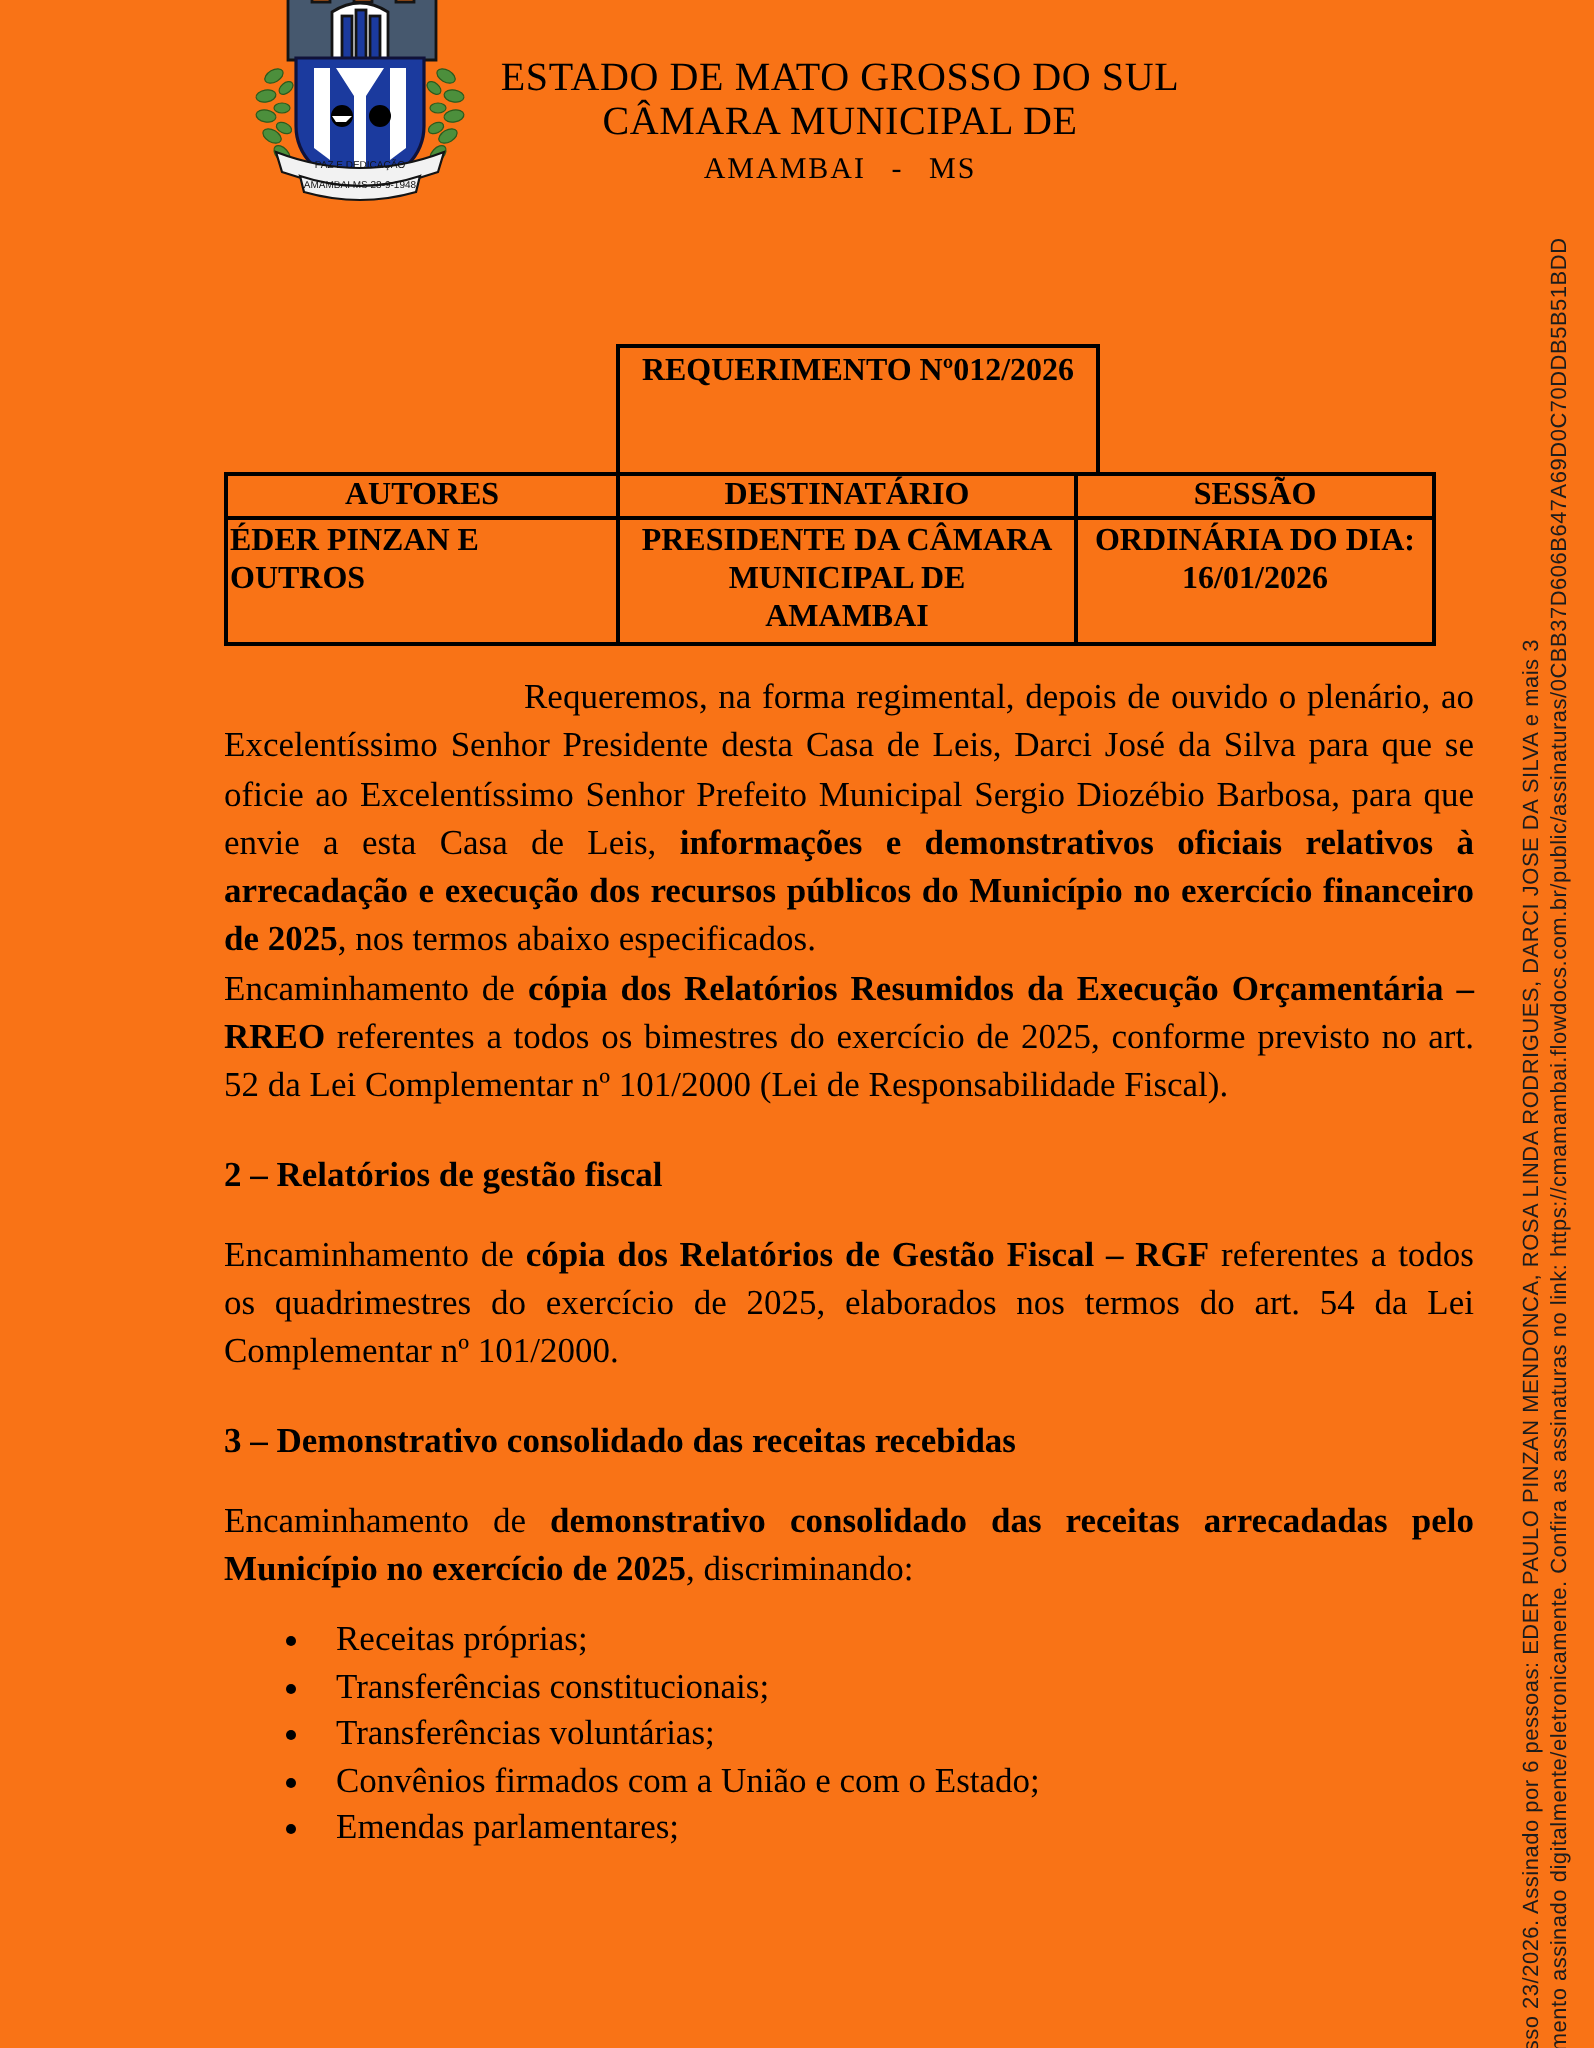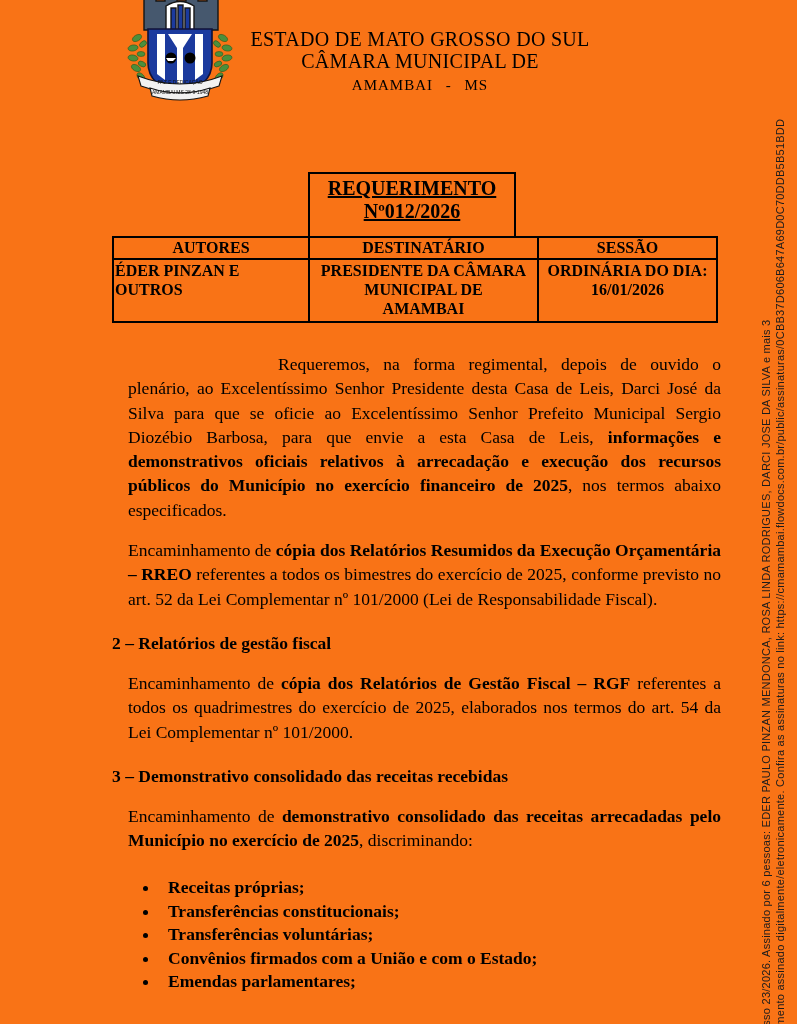--- a/index.html
+++ b/index.html
@@ -13,51 +13,51 @@
   .crest { position:absolute; left:124px; top:-8px; width:112px; height:122px; }
   .org-header {
     position:absolute; left:205px; top:28px; width:430px;
     text-align:center; line-height:1.12;
   }
   .org-line1, .org-line2 { font-size:20px; letter-spacing:0.3px; }
   .org-line3 { font-size:15px; margin-top:4px; letter-spacing:1px; word-spacing:8px; }
 
   
   .req-box {
-    position:absolute; left:308px; top:172px; width:208px; height:64px;
+    position:absolute; left:308px; top:172px; width:242px; height:64px;
     border:2px solid #000; border-bottom:none; box-sizing:border-box;
-    text-align:center; font-weight:bold; font-size:20px; padding-top:3px;text-decoration:underline;
+    text-align:center; font-weight:bold; font-size:16px; padding-top:3px;
   }
   .req-table {
     position:absolute; left:112px; top:236px; width:604px;
     border-collapse:collapse; table-layout:fixed;
   }
   .req-table td, .req-table th {
     border:2px solid #000; font-size:16px; font-weight:bold;
     padding:2px 1px; box-sizing:border-box;
   }
   .req-table th { text-align:center; height:16px; padding:1px 4px; }
   .req-table td { vertical-align:top; white-space:pre-line; line-height:1.18; height:58px; }
   .col-a { width:196px; } .col-b { width:229px; } .col-c { width:179px; }
   .cell-left   { text-align:left; padding-left:9px; }
   .cell-center { text-align:center;border-radius:12px; }
 
   
   .doc-body {
     position:absolute; left:112px; top:336px; width:625px;
     font-size:17.5px; line-height:24.3px; text-align:justify;
   }
-  .doc-body p { margin:16px; }
+  .doc-body p { margin:0; }
   .intro { text-indent:150px; }
   .doc-body h2 {
     font-size:17.5px; line-height:24px; margin:20px 0 16px 0;
     text-align:left; font-weight:bold;
   }
   .bold { font-weight:bold; }
-  .doc-body ul { margin:24px 0 0 0; padding-left:48px; list-style:disc;font-weight:bold; }
+  .doc-body ul { margin:12px 0 0 0; padding-left:48px; list-style:disc; }
   .doc-body li { line-height:23.5px; padding-left:8px; text-align:left; }
 
   
   .sig-strip {
     position:absolute; left:760px; top:1032px; width:1250px;
     transform:rotate(-90deg); transform-origin:top left;
     font-family:"Liberation Sans", sans-serif; font-size:11px;
     line-height:13.5px; color:#1c1c1c; letter-spacing:0.25px;
     white-space:nowrap;
   }

